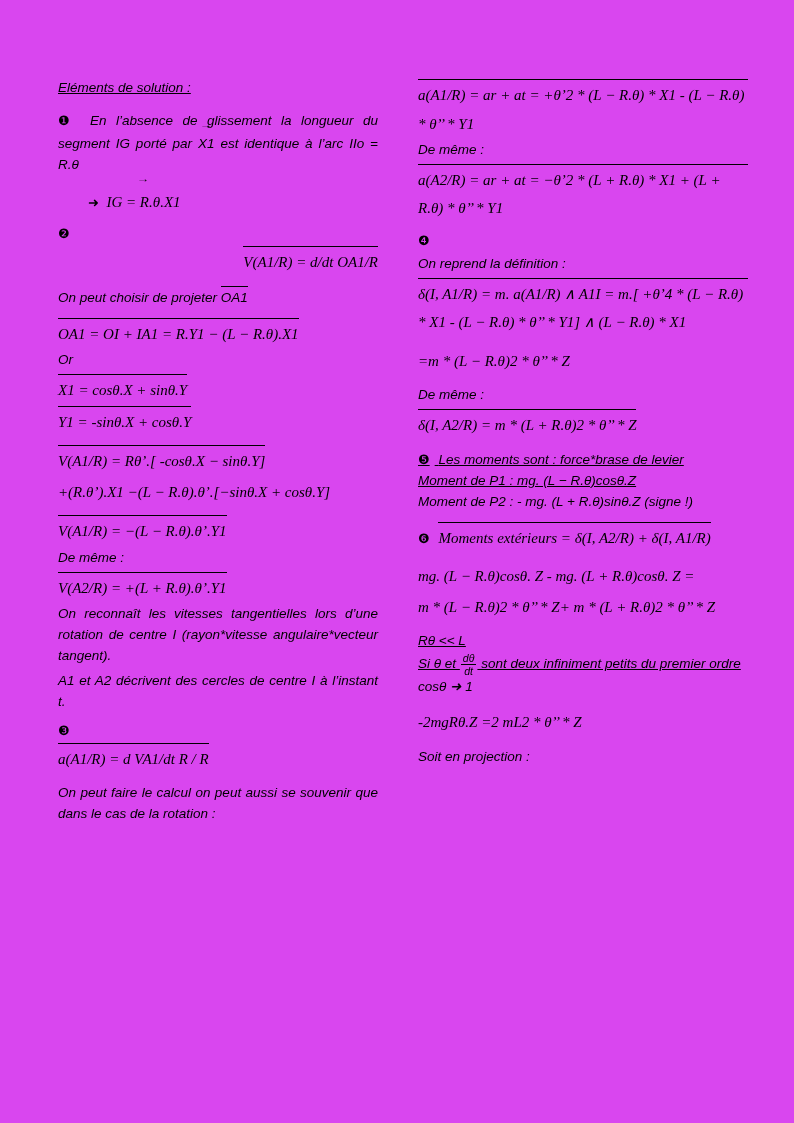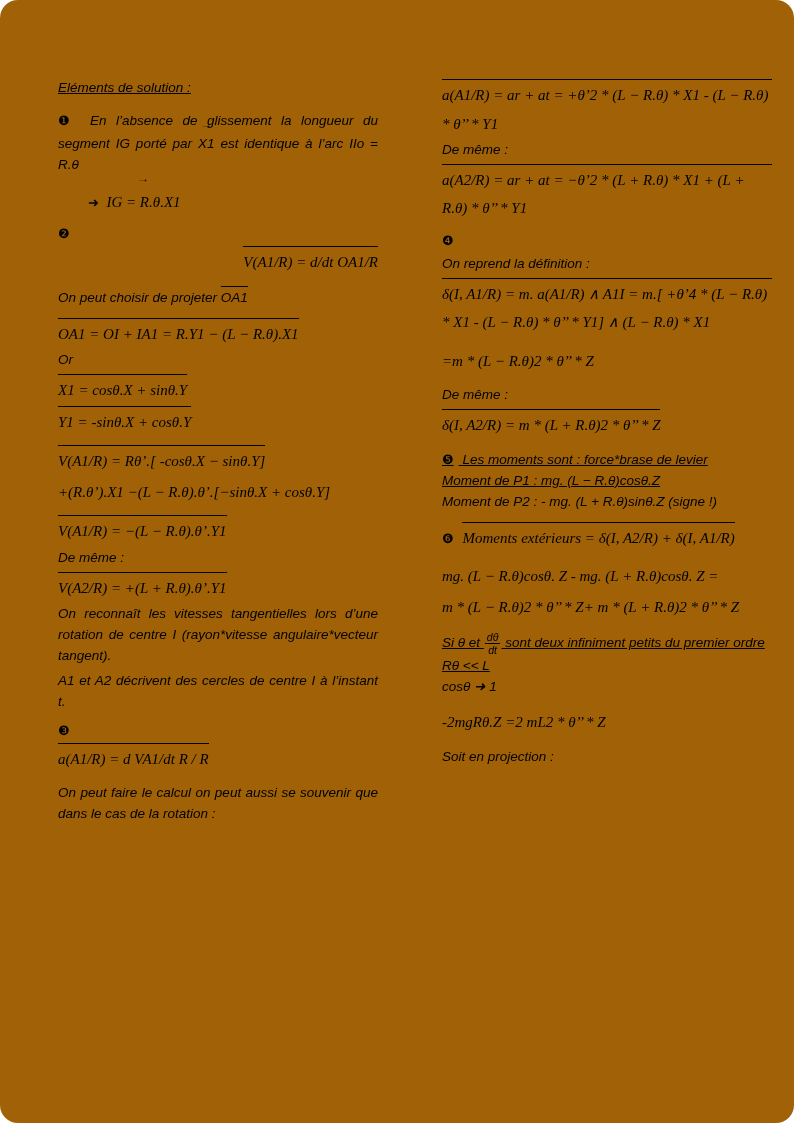--- a/index.html
+++ b/index.html
@@ -4,36 +4,35 @@
 <style>
   html, body {
     margin: 0;
     padding: 0;
     background: #ffffff;
   }
   .page {
     position: relative;
     width: 794px;
     height: 1123px;
-    background: #a16207;
+    background: #d946ef;
     font-family: "Liberation Sans", sans-serif;
     color: #000000;
     overflow: hidden;
-    border-radius: 18px;
   }
   .col {
     position: absolute;
     top: 80px;
   }
   .col-left {
     left: 58px;
     width: 320px;
   }
   .col-right {
-    left: 442px;
+    left: 418px;
     width: 330px;
   }
   .txt {
     font-style: italic;
     font-size: 13.5px;
     line-height: 1.55;
     margin: 0 0 10px 0;
     text-align: justify;
   }
   .txt.tight { margin-bottom: 4px; }
@@ -224,25 +223,25 @@
       <span class="ovl">Moments extérieurs = δ(I, A2/R) + δ(I, A1/R)</span>
     </p>
 
     <p class="math t">
       <span>mg. (L − R.θ)cosθ. Z - mg. (L + R.θ)cosθ. Z =</span>
     </p>
     <p class="math">
       <span>m * (L − R.θ)2 * θ’’ * Z+ m * (L + R.θ)2 * θ’’ * Z</span>
     </p>
 
+    <p class="txt tight nomargin">Rθ &lt;&lt; L</p>
+
     <p class="txt tight nomargin">
       <span>Si θ et </span><span class="frac"><span class="num">dθ</span><span class="den">dt</span></span><span> sont deux infiniment petits du premier ordre</span>
     </p>
-
-    <p class="txt tight nomargin">Rθ &lt;&lt; L</p>
     <p class="txt">cosθ ➜ 1</p>
 
     <p class="math">
       <span>-2mgRθ.Z  =2 mL2 * θ’’ * Z</span>
     </p>
 
     <p class="txt">Soit en projection :</p>
 
   </div>
 

